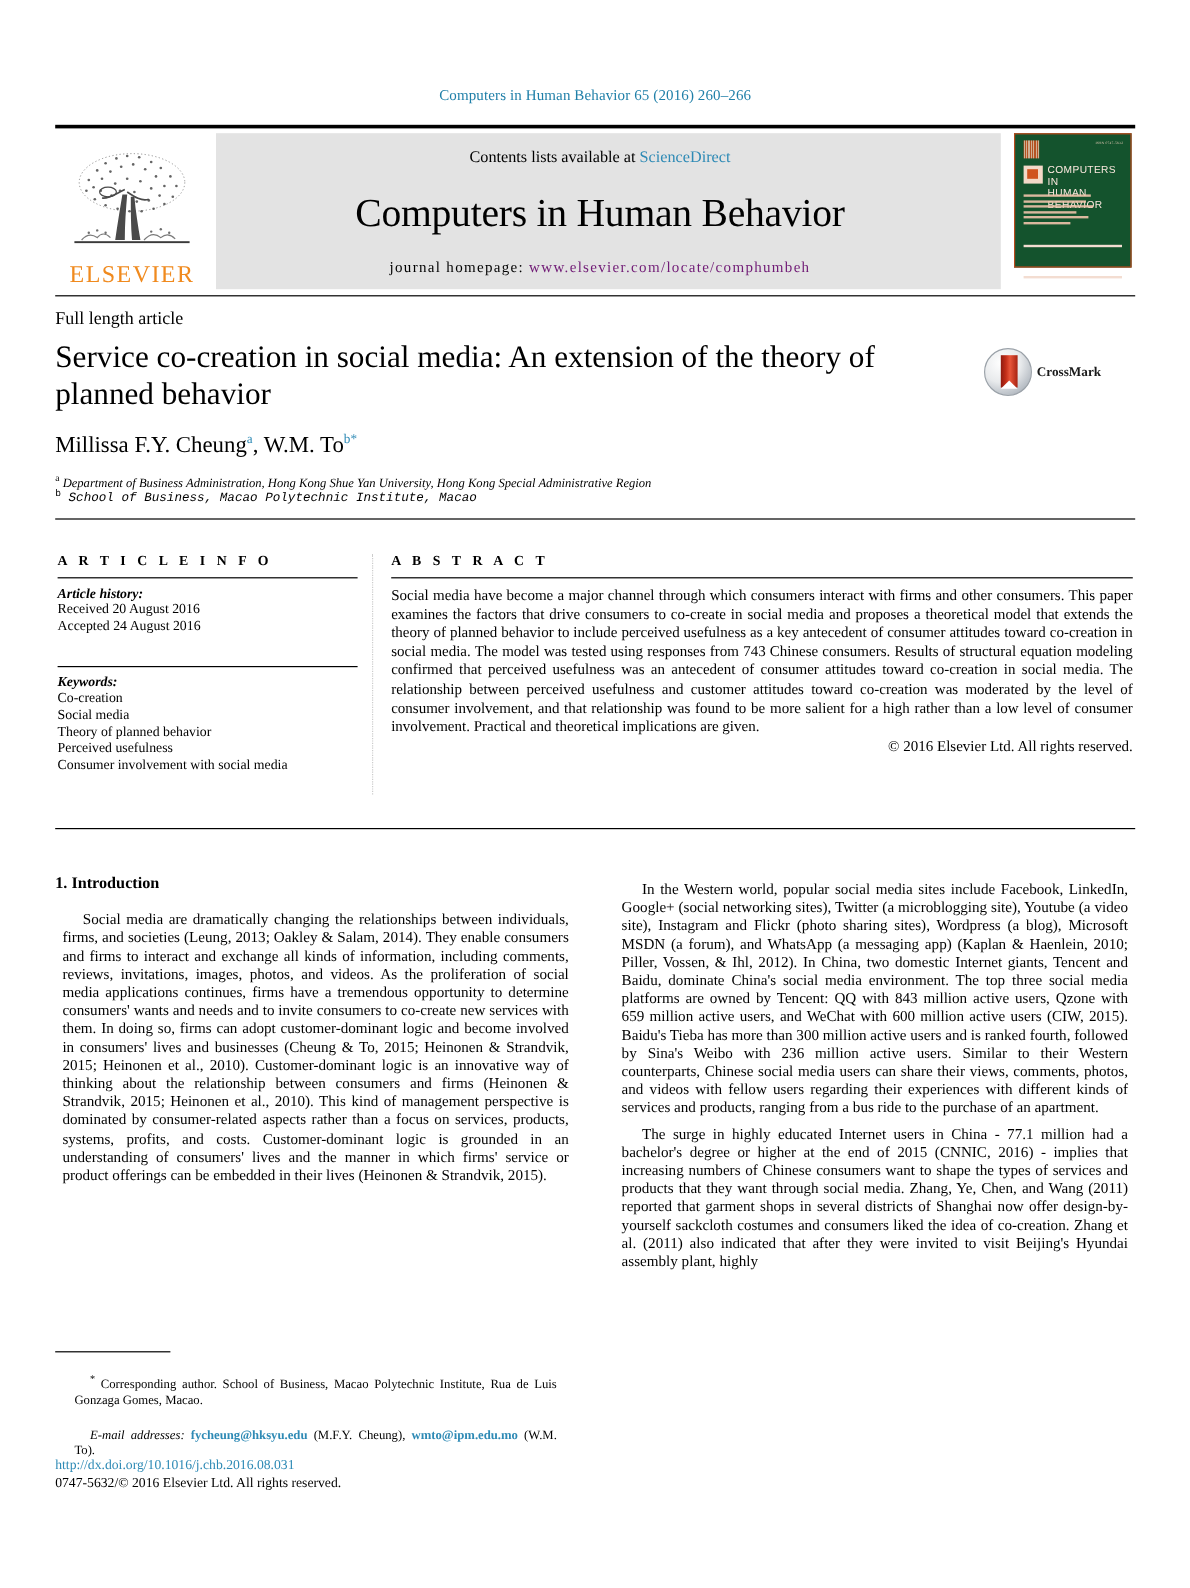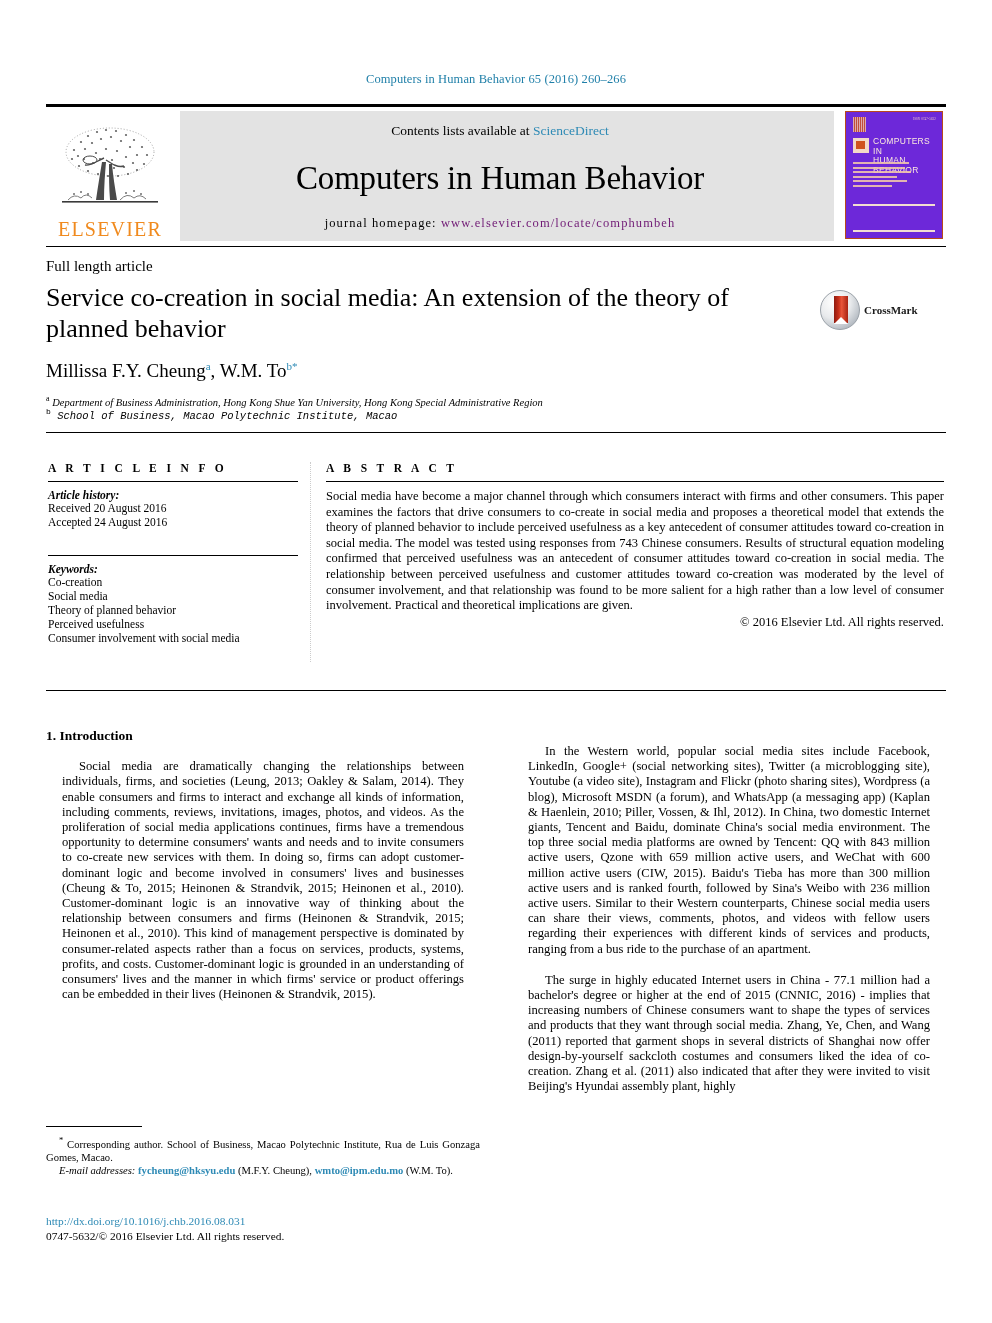--- a/index.html
+++ b/index.html
@@ -112,22 +112,22 @@
   }
   .cover-block {
     width: 104px;
     flex: 0 0 104px;
     display: flex;
     align-items: flex-start;
     justify-content: center;
   }
   .cover {
     width: 98px;
-    height: 128px;
-    background: #6d28d9;
+    height: 112px;
+    background: #14532d;
     position: relative;
     box-sizing: border-box;
     border: 1px solid #b8491b;
   }
   .cover .cv-topright {
     position: absolute;
     right: 6px;
     top: 5px;
     font-size: 3px;
     color: #f6d3bf;
@@ -349,41 +349,41 @@
     text-align: justify;
   }
   .col.left { left: 46px; }
   .col.right { left: 512px; }
   .h2 {
     font-size: 13.5px;
     font-weight: bold;
     margin: 0 0 16px 0;
   }
   .para {
-    margin: 16px;
+    margin: 6px;
     text-indent: 17px;
   }
   .ref { color: #000000; }
   .lnk { color: #2e8ab5; font-weight: bold; }
 
   .footnote {
     position: absolute;
     left: 46px;
     top: 1126px;
     width: 434px;
     font-size: 10.6px;
     line-height: 13.2px;
     text-align: justify;
   }
   .fn-rule {
     width: 96px;
     border-top: 1px solid #000;
     margin-bottom: 7px;
   }
-  .fn-line { margin: 0; }
+  .fn-line { margin: 16px; }
   .fn-line.indent { text-indent: 13px; }
   .fn-star { vertical-align: super; font-size: 8.5px; }
   .fn-em { font-style: italic; }
 
   .doi-block {
     position: absolute;
     left: 46px;
     top: 1214px;
     width: 434px;
     font-size: 11.4px;

